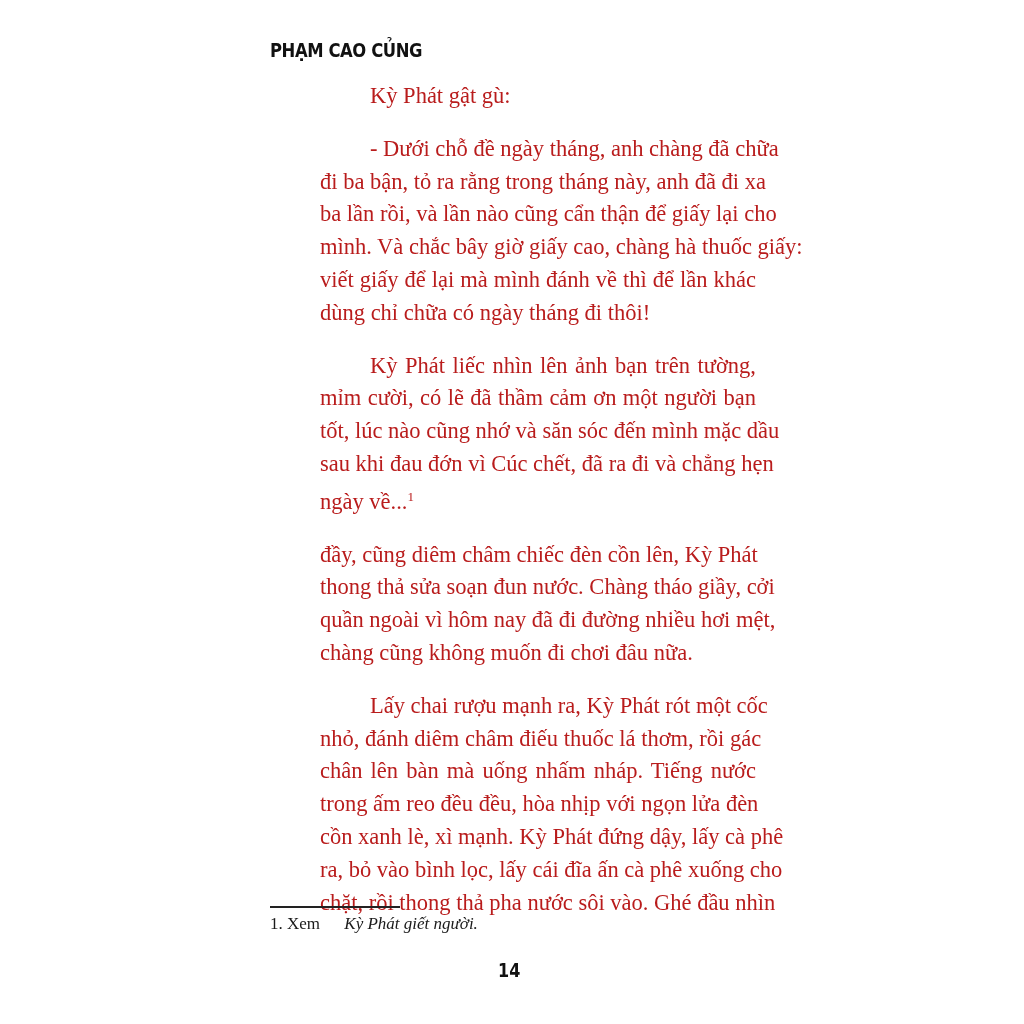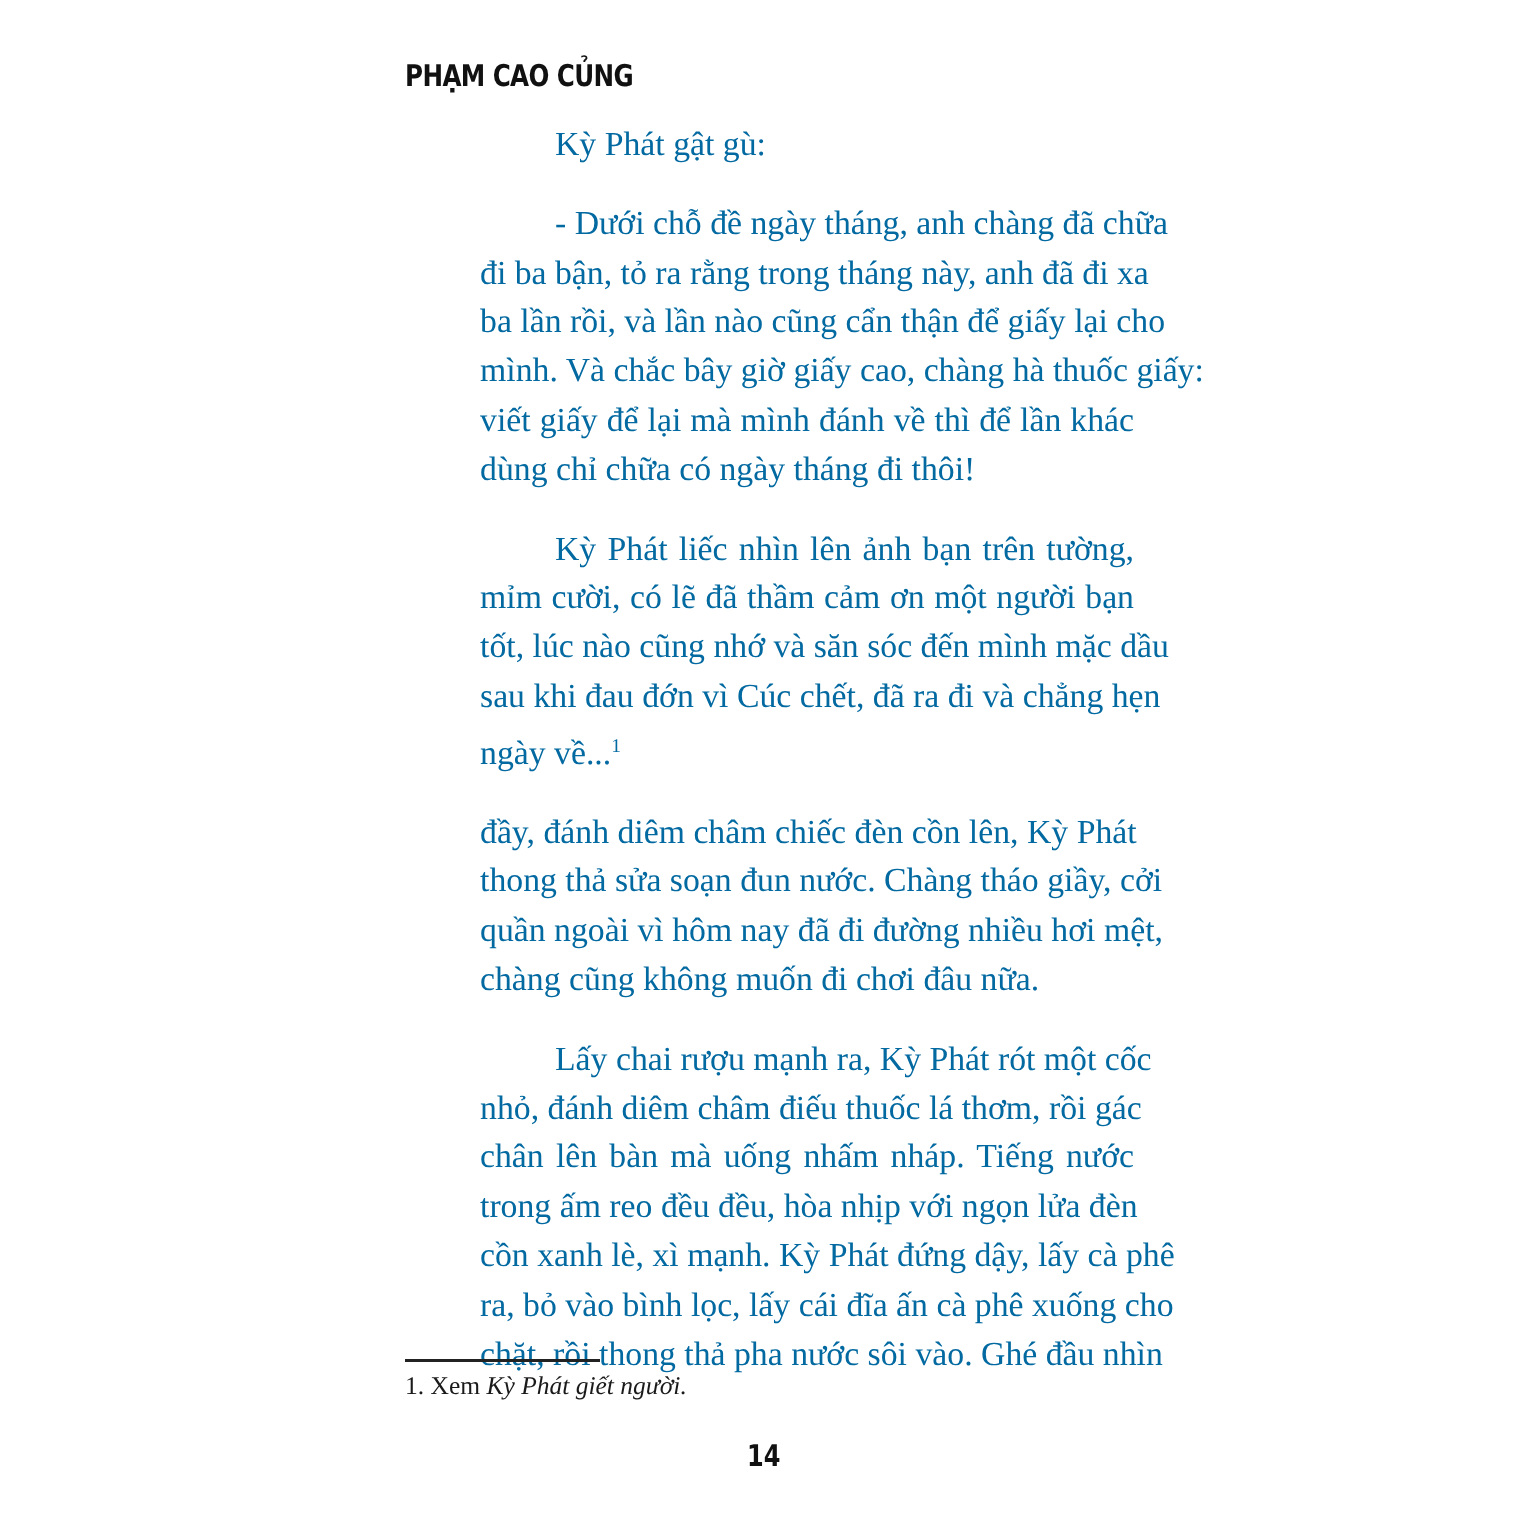--- a/index.html
+++ b/index.html
@@ -7,34 +7,34 @@
   .page { position:absolute; left:0; top:0; width:1024px; height:1024px; background:#fff; }
   .running-head {
     position:absolute; left:270px; top:38px;
     font-family:"DejaVu Sans", sans-serif; font-weight:bold;
     font-size:20px; letter-spacing:-0.5px; color:#111;
     transform:scaleX(0.82); transform-origin:left top;
   }
   .body-text {
     position:absolute; left:270px; top:80px; width:486px;
     font-family:"Liberation Serif", serif; font-size:22.5px; line-height:32.8px;
-    color:#0369a1; text-align:justify;
+    color:#b91c1c; text-align:justify;
   }
   .para { margin:0; text-indent:50px; }
   .para + .para { margin-top:20px; }
   .line { display:block; text-align:justify; text-align-last:justify; white-space:nowrap; }
   .line.last { text-align-last:left; }
   .line.first { padding-left:50px; }
   sup { font-size:13px; vertical-align:8px; }
   .fn-rule { position:absolute; left:270px; top:906px; width:130px; height:2px; background:#222; }
   .footnote {
     position:absolute; left:270px; top:914px;
     font-family:"Liberation Serif", serif; font-size:17px; color:#1a1a1a;
   }
-  .footnote i { font-style:italic; }
+  .footnote i { font-style:italic;margin-left:20px; }
   .page-number {
     position:absolute; left:498px; top:958px;
     font-family:"DejaVu Sans", sans-serif; font-weight:bold; font-size:20px; color:#111;
     transform:scaleX(0.8); transform-origin:left top;
   }
 </style>
 </head>
 <body>
 
 <div class="page">
@@ -53,21 +53,21 @@
       <span class="line last">dùng chỉ chữa có ngày tháng đi thôi!</span>
     </div>
     <div class="para">
       <span class="line first">Kỳ Phát liếc nhìn lên ảnh bạn trên tường,</span>
       <span class="line">mỉm cười, có lẽ đã thầm cảm ơn một người bạn</span>
       <span class="line">tốt, lúc nào cũng nhớ và săn sóc đến mình mặc dầu</span>
       <span class="line">sau khi đau đớn vì Cúc chết, đã ra đi và chẳng hẹn</span>
       <span class="line last"><span>ngày về...</span><sup>1</sup></span>
     </div>
     <div class="para">
-      <span class="line">đầy, đánh diêm châm chiếc đèn cồn lên, Kỳ Phát</span>
+      <span class="line">đầy, cũng diêm châm chiếc đèn cồn lên, Kỳ Phát</span>
       <span class="line">thong thả sửa soạn đun nước. Chàng tháo giầy, cởi</span>
       <span class="line">quần ngoài vì hôm nay đã đi đường nhiều hơi mệt,</span>
       <span class="line last">chàng cũng không muốn đi chơi đâu nữa.</span>
     </div>
     <div class="para">
       <span class="line first">Lấy chai rượu mạnh ra, Kỳ Phát rót một cốc</span>
       <span class="line">nhỏ, đánh diêm châm điếu thuốc lá thơm, rồi gác</span>
       <span class="line">chân lên bàn mà uống nhấm nháp. Tiếng nước</span>
       <span class="line">trong ấm reo đều đều, hòa nhịp với ngọn lửa đèn</span>
       <span class="line">cồn xanh lè, xì mạnh. Kỳ Phát đứng dậy, lấy cà phê</span>

